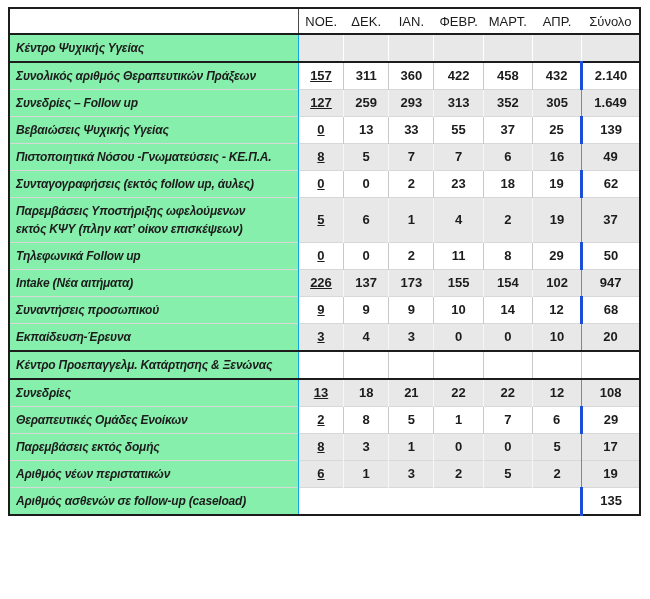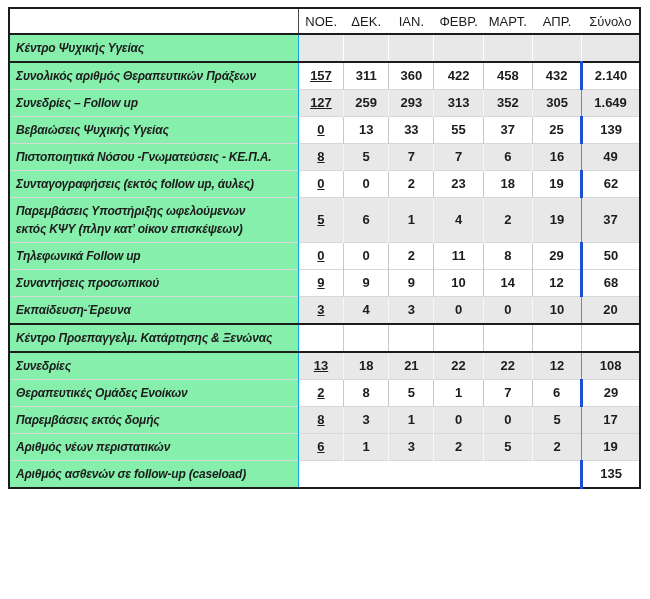--- a/index.html
+++ b/index.html
@@ -155,20 +155,30 @@
         <tr class="w single">
           <td class="label">Τηλεφωνικά Follow up</td>
           <td class="num first">0</td>
           <td class="num">0</td>
           <td class="num">2</td>
           <td class="num">11</td>
           <td class="num">8</td>
           <td class="num">29</td>
           <td class="num total">50</td>
         </tr>
+        <tr class="g single">
+          <td class="label">Intake (Νέα αιτήματα)</td>
+          <td class="num first">226</td>
+          <td class="num">137</td>
+          <td class="num">173</td>
+          <td class="num">155</td>
+          <td class="num">154</td>
+          <td class="num">102</td>
+          <td class="num total">947</td>
+        </tr>
         <tr class="w single">
           <td class="label">Συναντήσεις προσωπικού</td>
           <td class="num first">9</td>
           <td class="num">9</td>
           <td class="num">9</td>
           <td class="num">10</td>
           <td class="num">14</td>
           <td class="num">12</td>
           <td class="num total">68</td>
         </tr>

